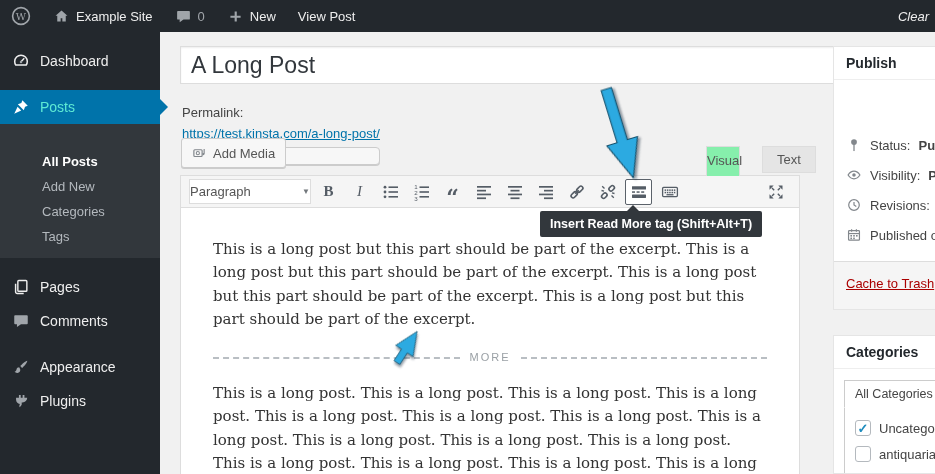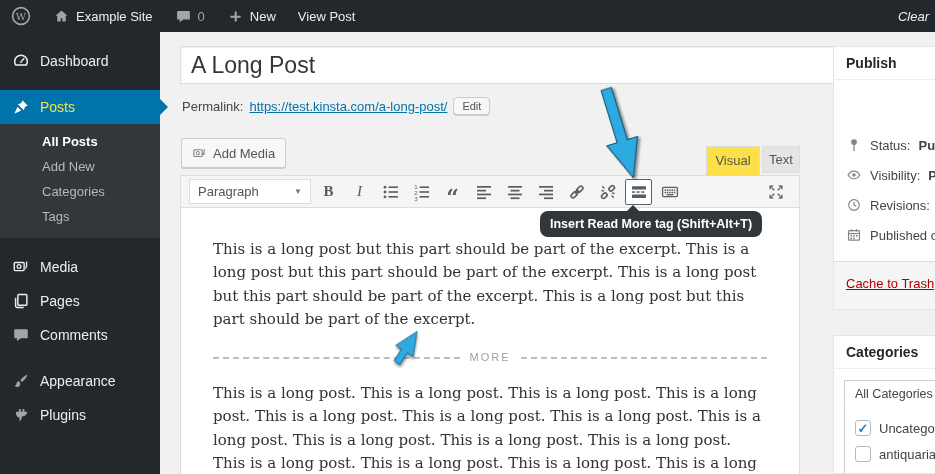--- a/index.html
+++ b/index.html
@@ -16,61 +16,61 @@
   .ab-logo svg { width:20px; height:20px; }
   .ab-count { color:#a0a5aa; }
   .ab-right { margin-left:auto; padding-right:6px;font-style:italic; }
 
   
   .sidebar { position:absolute; left:0; top:32px; width:160px; height:442px;
              background:#23282d; color:#eee; font-size:14px; z-index:50; }
   .sb-item { display:flex; align-items:center; gap:10px; padding:0 8px 0 12px;
              height:34px; color:#eee; cursor:pointer; position:relative; }
   .sb-item svg { width:18px; height:18px; fill:#a0a5aa; flex:0 0 18px; }
-  .sb-item.active { background:#0073aa; color:#fde047; }
+  .sb-item.active { background:#0073aa; color:#5eead4; }
   .sb-item.active svg { fill:#fff; }
   .sb-arrow { position:absolute; right:-8px; top:9px; width:0; height:0;
               border-top:8px solid transparent; border-bottom:8px solid transparent;
               border-left:8px solid #0073aa; }
-  .sb-sub { background:#32373c; padding:5px 0 9px; }
+  .sb-sub { background:#32373c; padding:25px 0 9px; }
   .sb-sub-item { display:block; padding:5px 12px 5px 42px; font-size:13px;
                  color:#b4b9be; cursor:pointer; }
   .sb-sub-item.current { color:#fff; font-weight:bold; }
   .sb-gap { height:12px; }
 
   
   .title-input { position:absolute; left:180px; top:46px; width:682px; height:38px;
                  border:1px solid #ddd; background:#fff; padding:3px 10px;
                  font-size:23px; color:#32373c; font-family:"Liberation Sans",sans-serif;
                  box-shadow:inset 0 1px 2px rgba(0,0,0,.07); }
-  .permalink { position:absolute; left:182px; top:97px; font-size:13px; color:#444;
-               display:flex; align-items:center; gap:6px; }
+  .permalink { position:absolute; left:182px; top:105px; font-size:13px; color:#444;
+               display:flex; gap:6px;flex-direction:column; }
   .permalink a { color:#0073aa; text-decoration:underline; }
   .btn-small { font-size:11px; color:#555; background:#f7f7f7; border:1px solid #ccc;
                border-radius:4px; padding:2px 8px; cursor:pointer;
                box-shadow:0 1px 0 #ccc; }
   .addmedia { position:absolute; left:181px; top:138px; height:30px;
               display:flex; align-items:center; gap:6px; font-size:13px; color:#555;
               background:#f7f7f7; border:1px solid #ccc; border-radius:3px;
               padding:0 10px; cursor:pointer; box-shadow:0 1px 0 #ccc; }
   .addmedia svg { width:15px; height:15px; fill:#82878c; }
 
   .tab { position:absolute; font-size:13px; color:#555; text-align:center;
          cursor:pointer; border:1px solid #ddd; }
-  .tab-visual { left:706px; top:146px; width:54px; height:30px; line-height:28px;
-                background:#fde047; border-bottom:none; z-index:5; }
-  .tab-text { left:762px; top:146px; width:38px; height:27px; line-height:25px;
+  .tab-visual { left:706px; top:146px; width:34px; height:30px; line-height:28px;
+                background:#86efac; border-bottom:none; z-index:5; }
+  .tab-text { left:762px; top:146px; width:54px; height:27px; line-height:25px;
               background:#e5e5e5; }
 
   .toolbar { position:absolute; left:180px; top:175px; width:620px; height:33px;
              background:#f5f5f5; border:1px solid #ddd; display:flex;
              align-items:center; z-index:4; }
   .fmt-select { margin-left:8px; width:122px; height:25px; background:#fff;
                 border:1px solid #ddd; display:flex; align-items:center;
-                justify-content:space-between; padding:0 8px; font-size:13px;
+                justify-content:space-between; padding:0 0; font-size:13px;
                 color:#555; cursor:pointer; }
   .fmt-caret { font-size:8px; color:#72777c; }
   .tb-btn { width:27px; height:26px; margin-left:4px; display:flex; align-items:center;
             justify-content:center; color:#555d66; cursor:pointer; border:1px solid transparent; }
   .tb-btn svg { width:18px; height:18px; fill:currentColor; }
   .tb-btn.active { border:1px solid #5b626a; background:#fff; border-radius:2px; }
   .tb-bold { font-weight:bold; font-size:15px; font-family:"Liberation Serif",serif; }
   .tb-italic { font-style:italic; font-size:15px; font-family:"Liberation Serif",serif; }
   .tb-quote { font-family:"DejaVu Serif",serif; font-size:22px; line-height:10px;
               padding-top:10px; font-weight:bold; }
@@ -82,21 +82,21 @@
              line-height:1.55; color:#333; z-index:3; }
   .content p { margin-bottom:14px; }
   .more-divider { display:flex; align-items:center; margin:18px 0 16px;
                   font-family:"Liberation Sans",sans-serif; }
   .more-divider .dash { flex:1; border-top:2px dashed #b9bec3; height:0; }
   .more-divider .more-label { color:#9aa0a5; font-size:11px; letter-spacing:2px;
                               padding:0 10px; }
 
   
   .tooltip { position:absolute; left:540px; top:211px; background:#32373c; color:#fff;
-             font-size:12.5px; font-weight:bold; padding:6px 10px; border-radius:8px;
+             font-size:12.5px; font-weight:bold; padding:6px 10px; border-radius:2px;
              z-index:90; white-space:nowrap; }
   .tooltip-caret { position:absolute; left:86px; top:-6px; width:0; height:0;
                    border-left:7px solid transparent; border-right:7px solid transparent;
                    border-bottom:7px solid #32373c; }
 
   
   .arrow { position:absolute; z-index:100; filter:drop-shadow(2px 2px 1px rgba(20,40,60,.45)); }
   .arrow-big { left:598px; top:86px; width:44px; height:96px; transform:rotate(-17deg); }
   .arrow-small { left:392px; top:327px; width:30px; height:40px; transform:rotate(33deg); }
   .arrow svg { width:100%; height:100%; }
@@ -185,29 +185,20 @@
   </div>
   <div class="sb-sub">
     <span class="sb-sub-item current">All Posts</span>
     <span class="sb-sub-item">Add New</span>
     <span class="sb-sub-item">Categories</span>
     <span class="sb-sub-item">Tags</span>
   </div>
   <div class="sb-gap"></div>
   <div class="sb-item">
     <svg viewBox="0 0 20 20">
-      <rect x="2.5" y="5" width="11" height="9" rx="1.2" fill="none" stroke="currentColor" stroke-width="1.6"></rect>
-      <circle cx="7.8" cy="9.5" r="2.1" fill="none" stroke="currentColor" stroke-width="1.4"></circle>
-      <path d="M16.2 4v6.2" stroke="currentColor" stroke-width="1.5"></path>
-      <circle cx="15.2" cy="10.8" r="1.5"></circle>
-    </svg>
-    <span>Media</span>
-  </div>
-  <div class="sb-item">
-    <svg viewBox="0 0 20 20">
       <rect x="6.5" y="2.8" width="10" height="12" rx="1" fill="none" stroke="currentColor" stroke-width="1.6"></rect>
       <path d="M4 6.3v9.2a1.7 1.7 0 0 0 1.7 1.7H13" fill="none" stroke="currentColor" stroke-width="1.6"></path>
     </svg>
     <span>Pages</span>
   </div>
   <div class="sb-item">
     <svg viewBox="0 0 20 20">
       <path d="M3.5 3.5h13a1 1 0 0 1 1 1v8a1 1 0 0 1-1 1H10l-4.5 3.2V13.5h-2a1 1 0 0 1-1-1v-8a1 1 0 0 1 1-1z"></path>
     </svg>
     <span>Comments</span>

